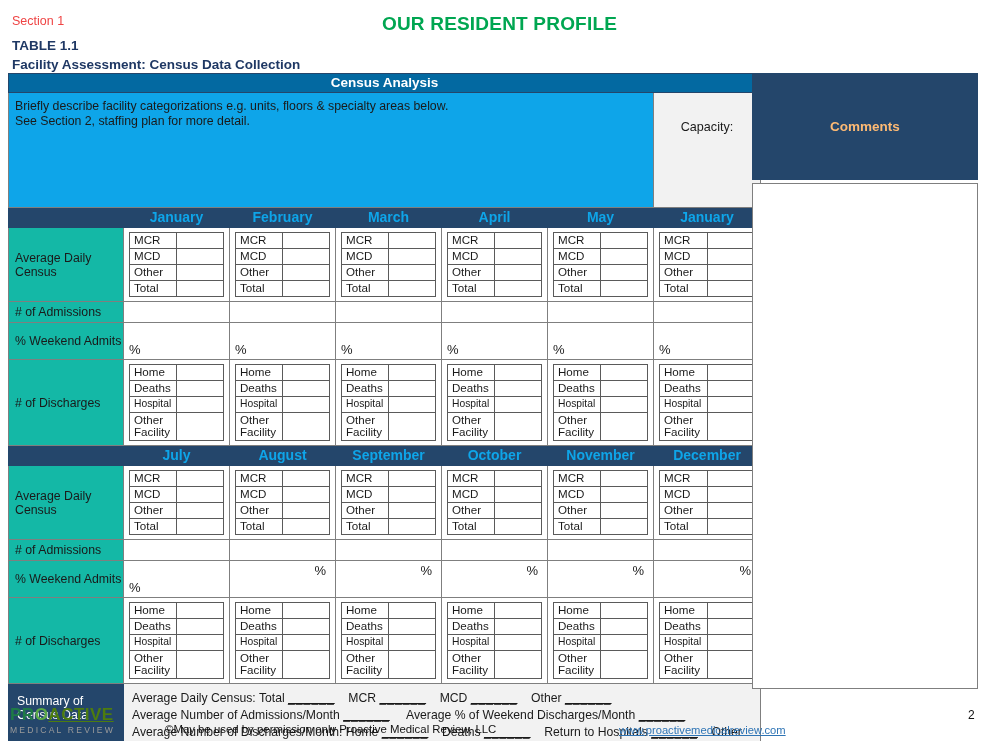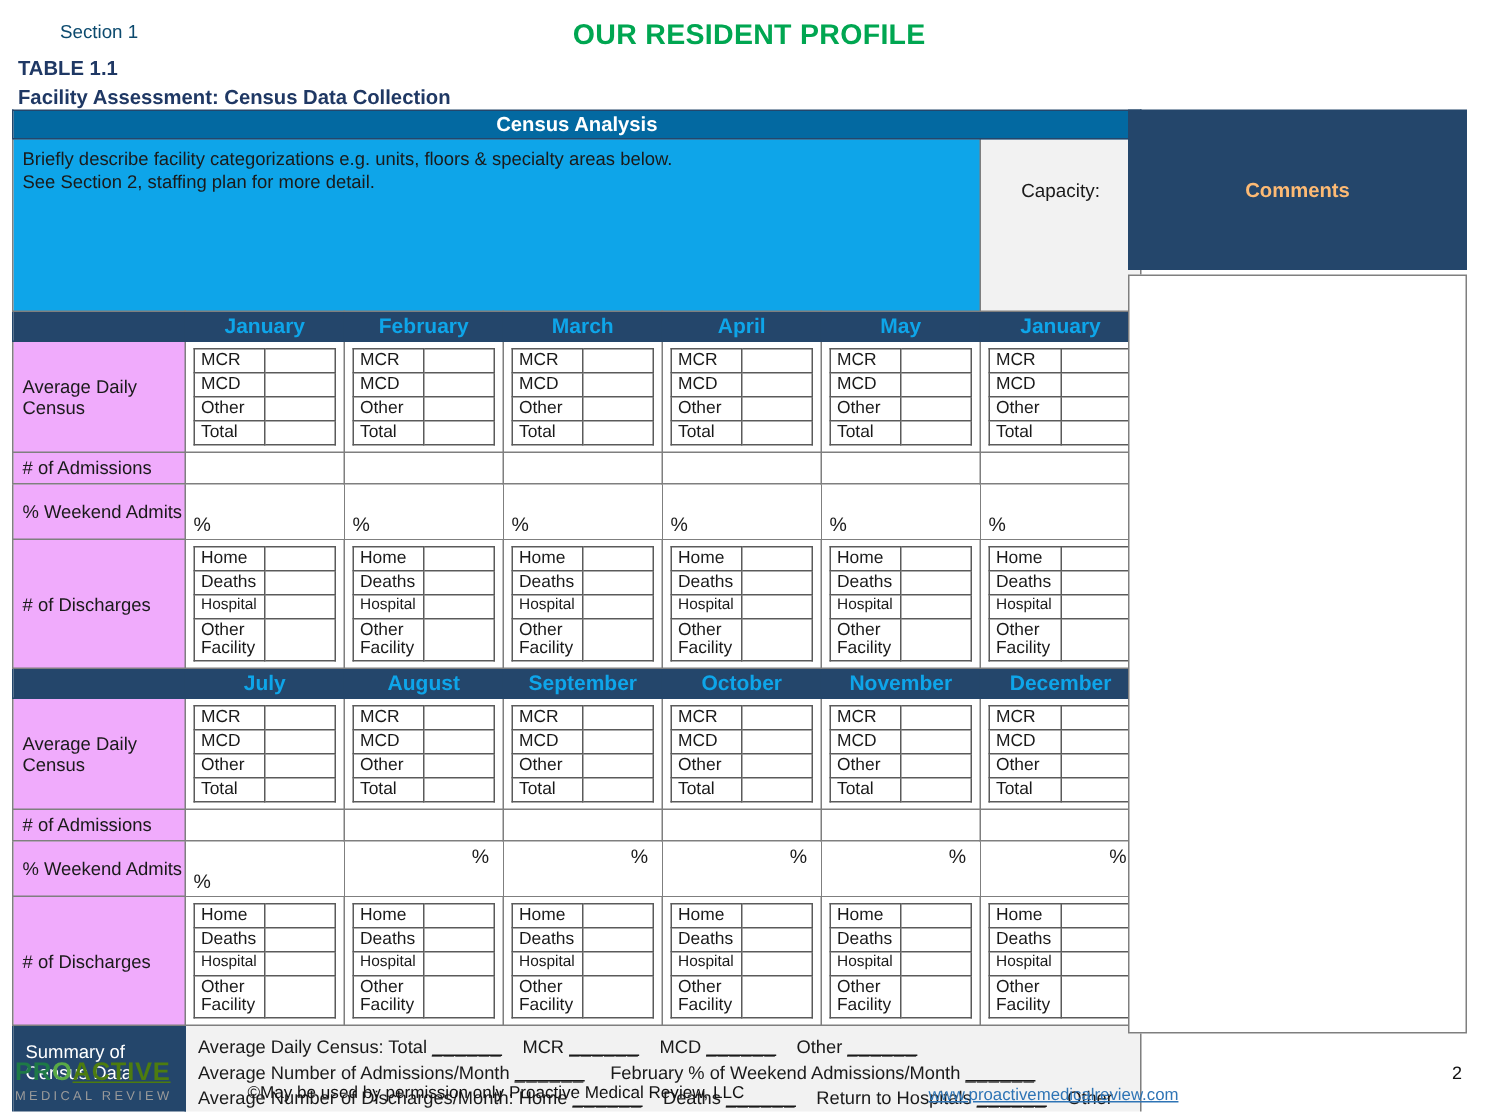--- a/index.html
+++ b/index.html
@@ -11,21 +11,21 @@
     font-family: "Liberation Sans", sans-serif;
     color: #1a1a1a;
     position: relative;
     overflow: hidden;
   }
 
   
   .hdr { position: absolute; left: 0; top: 0; width: 999px; height: 70px; }
   .section-label {
     position: absolute; left: 12px; top: 14px;
-    font-size: 12.5px; color: #0c4a6e; margin-left: 28px;
+    font-size: 12.5px; color: #ef4444;
   }
   .doc-title {
     position: absolute; left: 0; top: 13px; width: 999px;
     text-align: center;
     font-size: 19px; font-weight: bold; color: #00a651;
     letter-spacing: .2px;
   }
   .table-no {
     position: absolute; left: 12px; top: 38px;
     font-size: 13.5px; font-weight: bold; color: #1f3864;
@@ -71,21 +71,21 @@
 
   .month-head {
     background: #24466b; color: #0ea5e9;
     text-align: center; font-weight: bold; font-size: 14px;
     height: 19px; line-height: 19px;
     border: 1px solid #24466b !important;
   }
   .month-head.lbl { background: #24466b; }
 
   .rowlabel {
-    background: #f0abfc;
+    background: #14b8a6;
     font-size: 12.3px; line-height: 14px;
     padding: 5px 0 0 6px !important;
     vertical-align: middle;
   }
   .rowlabel.mid { vertical-align: middle; padding-top: 0 !important; }
 
   .cellpad { padding: 4px 5px 4px 5px !important; background:#fff; }
   .plain { background: #ffffff; height: 20px; }
 
   
@@ -833,21 +833,21 @@
     <td class="summary-lbl">Summary of Census Data</td>
     <td class="summary-body" colspan="6">
       <div>
         <span>Average Daily Census: Total </span><span class="u">______</span>&nbsp;&nbsp;&nbsp;
         <span>MCR </span><span class="u">______</span>&nbsp;&nbsp;&nbsp;
         <span>MCD </span><span class="u">______</span>&nbsp;&nbsp;&nbsp;
         <span>Other </span><span class="u">______</span>
       </div>
       <div>
         <span>Average Number of Admissions/Month </span><span class="u">______</span>&nbsp;&nbsp;&nbsp;&nbsp;
-        <span>February % of Weekend Admissions/Month </span><span class="u">______</span>
+        <span>Average % of Weekend Discharges/Month </span><span class="u">______</span>
       </div>
       <div>
         <span>Average Number of Discharges/Month: Home </span><span class="u">______</span>&nbsp;&nbsp;&nbsp;
         <span>Deaths </span><span class="u">______</span>&nbsp;&nbsp;&nbsp;
         <span>Return to Hospitals </span><span class="u">______</span>&nbsp;&nbsp;&nbsp;
         <span>Other Discharges </span>
       </div>
     </td>
   </tr>
 </tbody>

